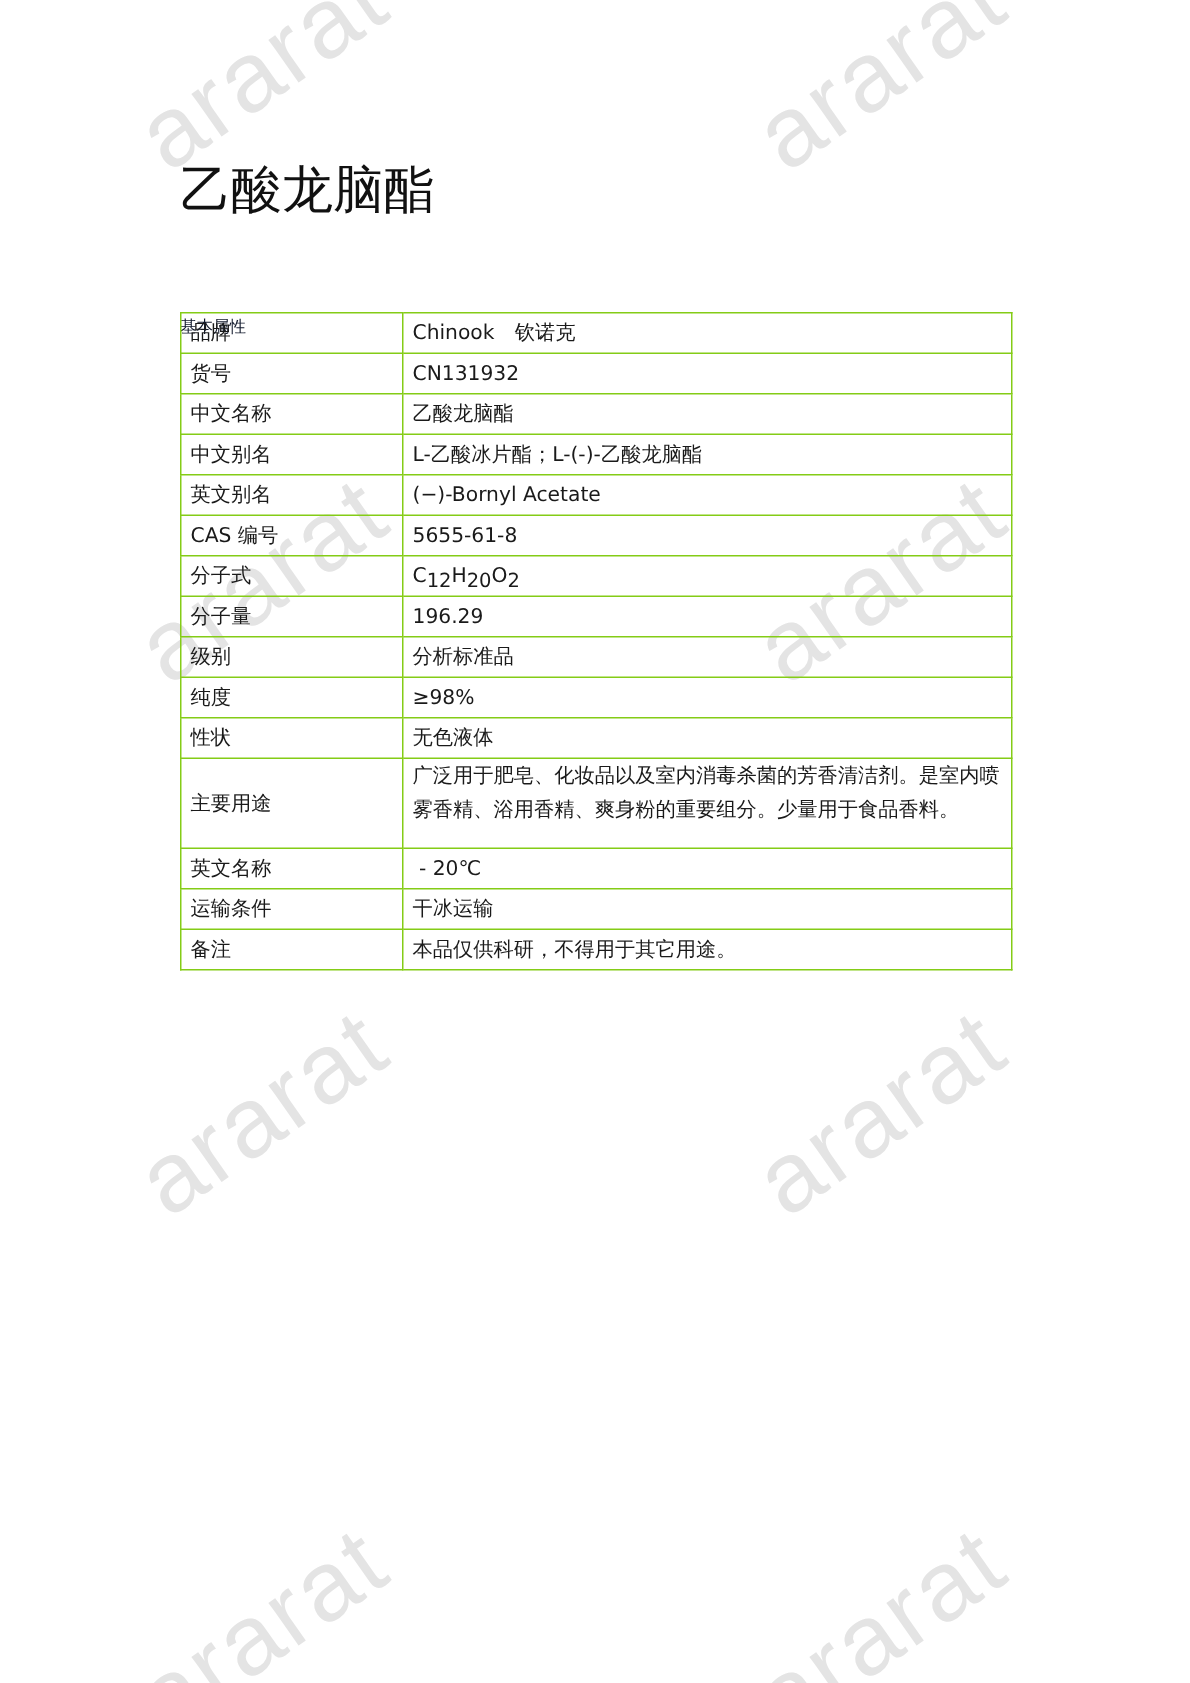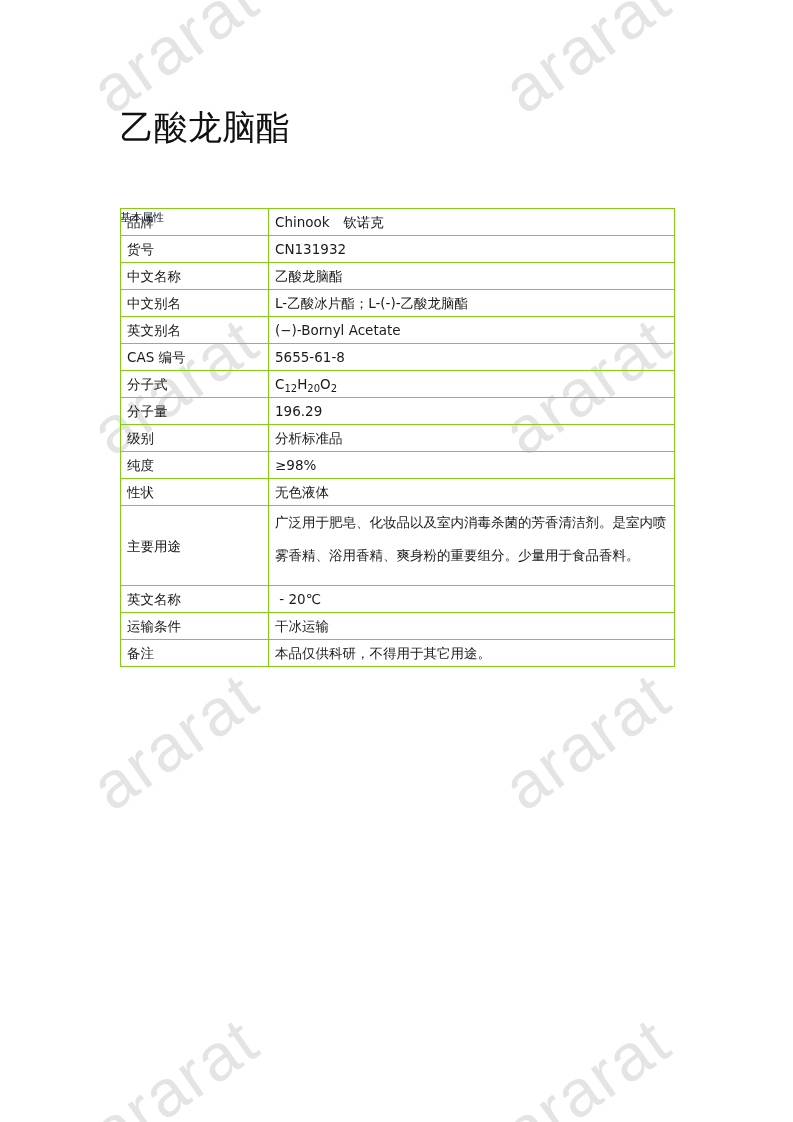--- a/index.html
+++ b/index.html
@@ -69,26 +69,26 @@
       border: 1px solid #84cc16;
       padding: 0 6px;
       height: 26px;
       line-height: 26px;
       vertical-align: middle;
     }
     table.props td.key {
       width: 135px;
     }
     table.props td.val.multiline {
-      line-height: 33px;
+      line-height: 23px;
       padding-top: 0px;
       padding-bottom: 13px;
     }
     sub {
-      font-size: 10px;
+      font-size: 13px;
       vertical-align: -3px;
       line-height: 0;
     }
   </style>
 </head>
 <body>
 
 <div class="watermark-layer">
   <div class="wm" style="left:118px; top:58px;">ararat</div>
   <div class="wm" style="left:530px; top:58px;">ararat</div>

